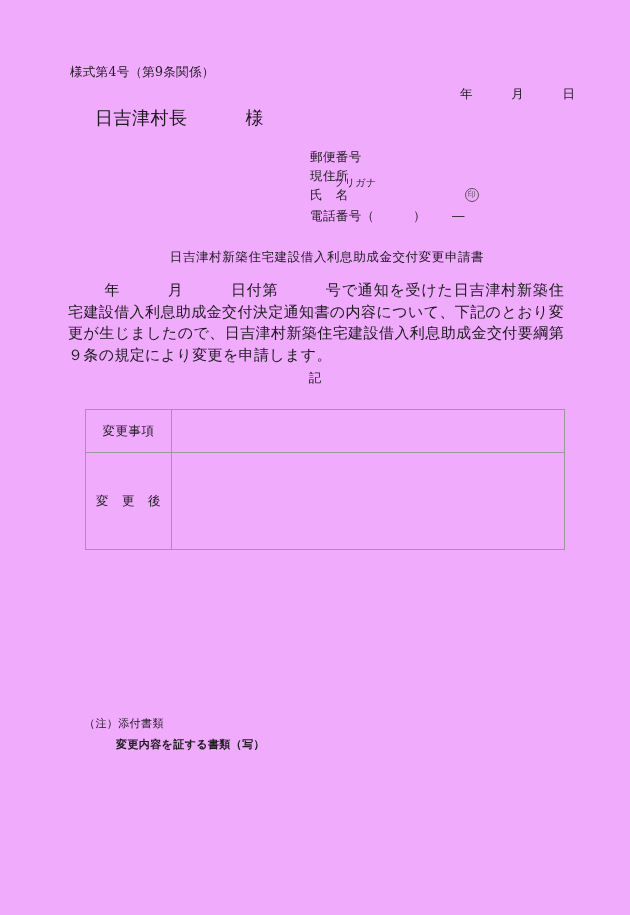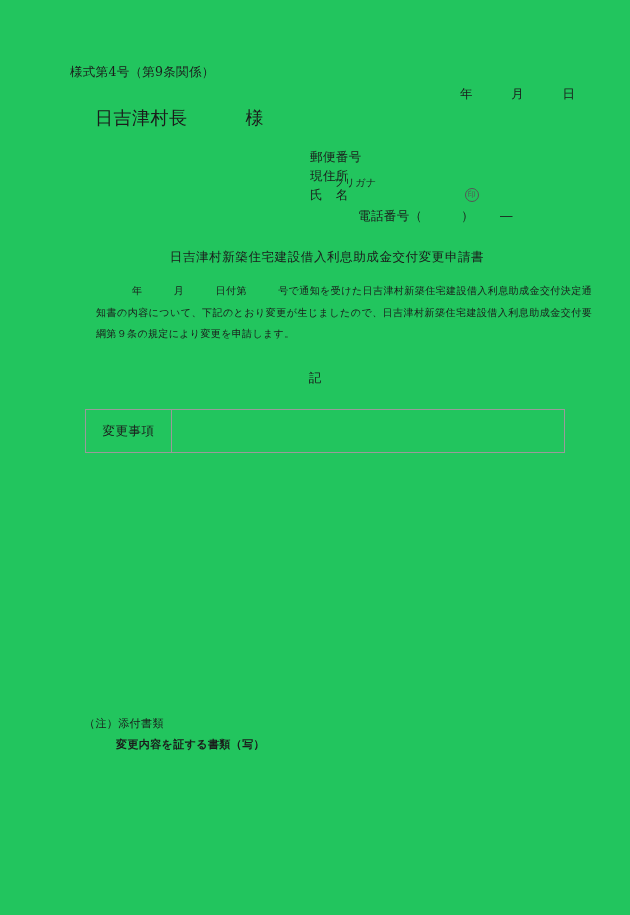--- a/index.html
+++ b/index.html
@@ -12,21 +12,21 @@
     background: #ffffff;
     font-family: "DejaVu Serif", "Liberation Serif", serif;
     color: #1b1b1b;
     overflow: hidden;
   }
 
   .page {
     position: relative;
     width: 630px;
     height: 915px;
-    background: #22c55e;
+    background: #f0abfc;
   }
 
   
   .t {
     position: absolute;
     white-space: pre;
     line-height: 1.0;
   }
   .jp {
     font-family: "DejaVu Serif", "Liberation Serif", serif;
@@ -89,47 +89,45 @@
     height: 12px;
     border: 1px solid #555;
     border-radius: 50%;
     font-size: 8px;
     line-height: 12px;
     text-align: center;
     color: #555;
   }
   .phone-row {
     letter-spacing: 0.4px;
-    margin-left: 48px;
   }
 
   
   .doc-title {
     position: absolute;
     left: 0;
     right: 0;
     top: 249px;
     text-align: center;
     font-size: 12.5px;
     letter-spacing: 0.6px;
     padding-left: 24px;
   }
 
   
   .body-par {
     position: absolute;
     left: 68px;
     top: 280px;
     width: 496px;
-    font-size: 10px;
+    font-size: 15px;
     line-height: 21.5px;
     text-align: justify;
     text-justify: inter-character;
     letter-spacing: 0.35px;
-    margin-left: 28px;
   }
   .body-par .indent {
     display: inline-block;
     width: 36px;
   }
 
   
   .ki {
     position: absolute;
     left: 0;
@@ -209,18 +207,22 @@
   <div class="body-par jp"><span class="indent"></span><span>年　　　月　　　日付第　　　号で通知を受けた日吉津村新築住宅建設借入利息助成金交付決定通知書の内容について、下記のとおり変更が生じましたので、日吉津村新築住宅建設借入利息助成金交付要綱第９条の規定により変更を申請します。</span></div>
 
   <div class="ki jp">記</div>
 
   <table class="form-table">
     <tbody>
       <tr class="row-h-small">
         <td class="label jp">変更事項</td>
         <td class="value jp"></td>
       </tr>
+      <tr class="row-h-large">
+        <td class="label jp">変　更　後</td>
+        <td class="value jp"></td>
+      </tr>
     </tbody>
   </table>
 
   <div class="note jp"><span>（注）添付書類</span><span class="note-sub">変更内容を証する書類（写）</span></div>
 
 </div>
 
 </body></html>

